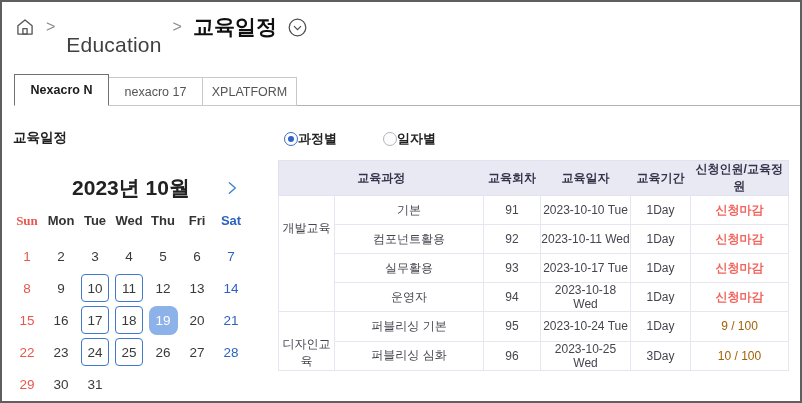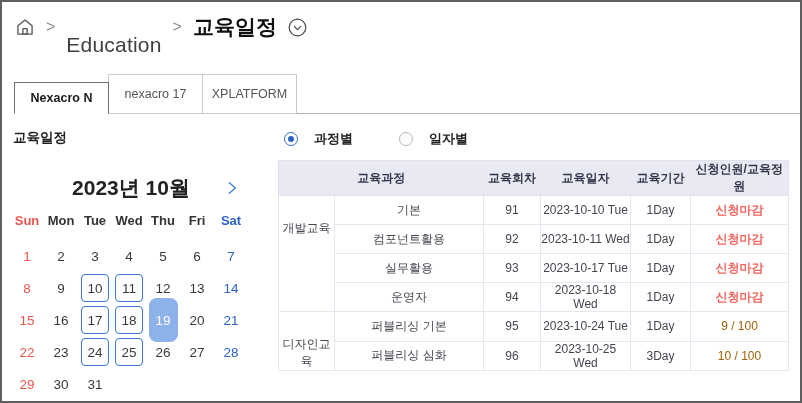--- a/index.html
+++ b/index.html
@@ -13,50 +13,50 @@
   
   .breadcrumb { position:absolute; top:10px; left:13px; height:30px; display:flex; align-items:center; gap:10px; }
   .crumb-sep { color:#8a8a8a; font-size:16px; font-weight:400; padding:0 1px; }
   .crumb-link { font-size:21px; color:#404040; letter-spacing:0.2px;margin-top:35px; }
   .crumb-current { font-size:21px; color:#0f0f0f; font-weight:bold; }
   .icon-home svg, .icon-circle-chevron svg { display:block; }
 
   
   .tabs { position:absolute; top:72px; left:12px; width:787px; display:flex; align-items:flex-end; border-bottom:1px solid #b2b2b2; }
   .tab {
-    width:95px; height:40px; background:#ffffff; border:1px solid #c9c9c9;
+    width:95px; height:29px; background:#ffffff; border:1px solid #c9c9c9;
     margin-bottom:-1px; margin-right:-1px; display:flex; align-items:center; justify-content:center;
     font-size:12.5px; color:#555555; cursor:pointer;
   }
   .tab.active {
     height:32px; border-color:#707070; border-bottom:1px solid #ffffff;
     font-weight:bold; color:#1b1b1b; z-index:2;
   }
 
   
   .section-title { position:absolute; top:127px; left:11px; font-size:13.5px; font-weight:bold; color:#222222; }
   .calendar { position:absolute; top:165px; left:8px; width:242px; }
   .cal-header { position:relative; height:42px; display:flex; align-items:center; justify-content:center; }
   .cal-title { font-size:21px; font-weight:600; color:#222222; }
   .cal-next { position:absolute; right:10px; top:11px; width:20px; height:20px; display:flex; align-items:center; justify-content:center; cursor:pointer; }
   .cal-weekdays { display:grid; grid-template-columns:repeat(7,34px); height:18px; margin-top:4px; }
   .cal-weekdays span { text-align:center; font-size:13px; font-weight:bold; color:#333333; }
-  .cal-weekdays span.sun { color:#e8574e; }
+  .cal-weekdays span.sun { color:#e8574e;font-family:Liberation Serif, serif; }
   .cal-weekdays span.sat { color:#2d62c4; }
   .cal-grid { display:grid; grid-template-columns:repeat(7,34px); grid-auto-rows:32px; margin-top:9px; }
   .cal-cell { display:flex; align-items:center; justify-content:center; }
   .cal-day { font-size:13.5px; color:#3a3a3a; display:flex; align-items:center; justify-content:center; width:28px; height:28px; cursor:pointer; }
   .cal-day.sun { color:#e8574e; }
   .cal-day.sat { color:#2d62c4; }
   .cal-day.boxed { border:1.5px solid #3d7ac9; border-radius:4px; width:28px; height:28px; }
-  .cal-day.selected { background:#8cb2e9; color:#ffffff; border-radius:8px; width:29px; height:44px; }
+  .cal-day.selected { background:#8cb2e9; color:#ffffff; border-radius:8px; width:29px; height:29px; }
 
   
   .view-options { position:absolute; top:128px; left:282px; display:flex; gap:46px; }
-  .radio-option { display:flex; align-items:center; gap:16px; cursor:pointer; }
+  .radio-option { display:flex; align-items:center; gap:0; cursor:pointer; }
   .radio-circle { width:14px; height:14px; border-radius:50%; border:1px solid #b4b4c0; background:#fdfdfd; position:relative; }
   .radio-circle.selected { border:1px solid #3b6fc9; }
   .radio-circle.selected::after {
     content:""; position:absolute; left:3px; top:3px; width:6px; height:6px; border-radius:50%; background:#2f63c8;
   }
   .radio-label { font-size:13px; font-weight:bold; color:#222222; }
 
   
   .edu-table { position:absolute; top:158px; left:276px; border-collapse:collapse; table-layout:fixed; width:510px; font-size:12px; }
   .edu-table th {

